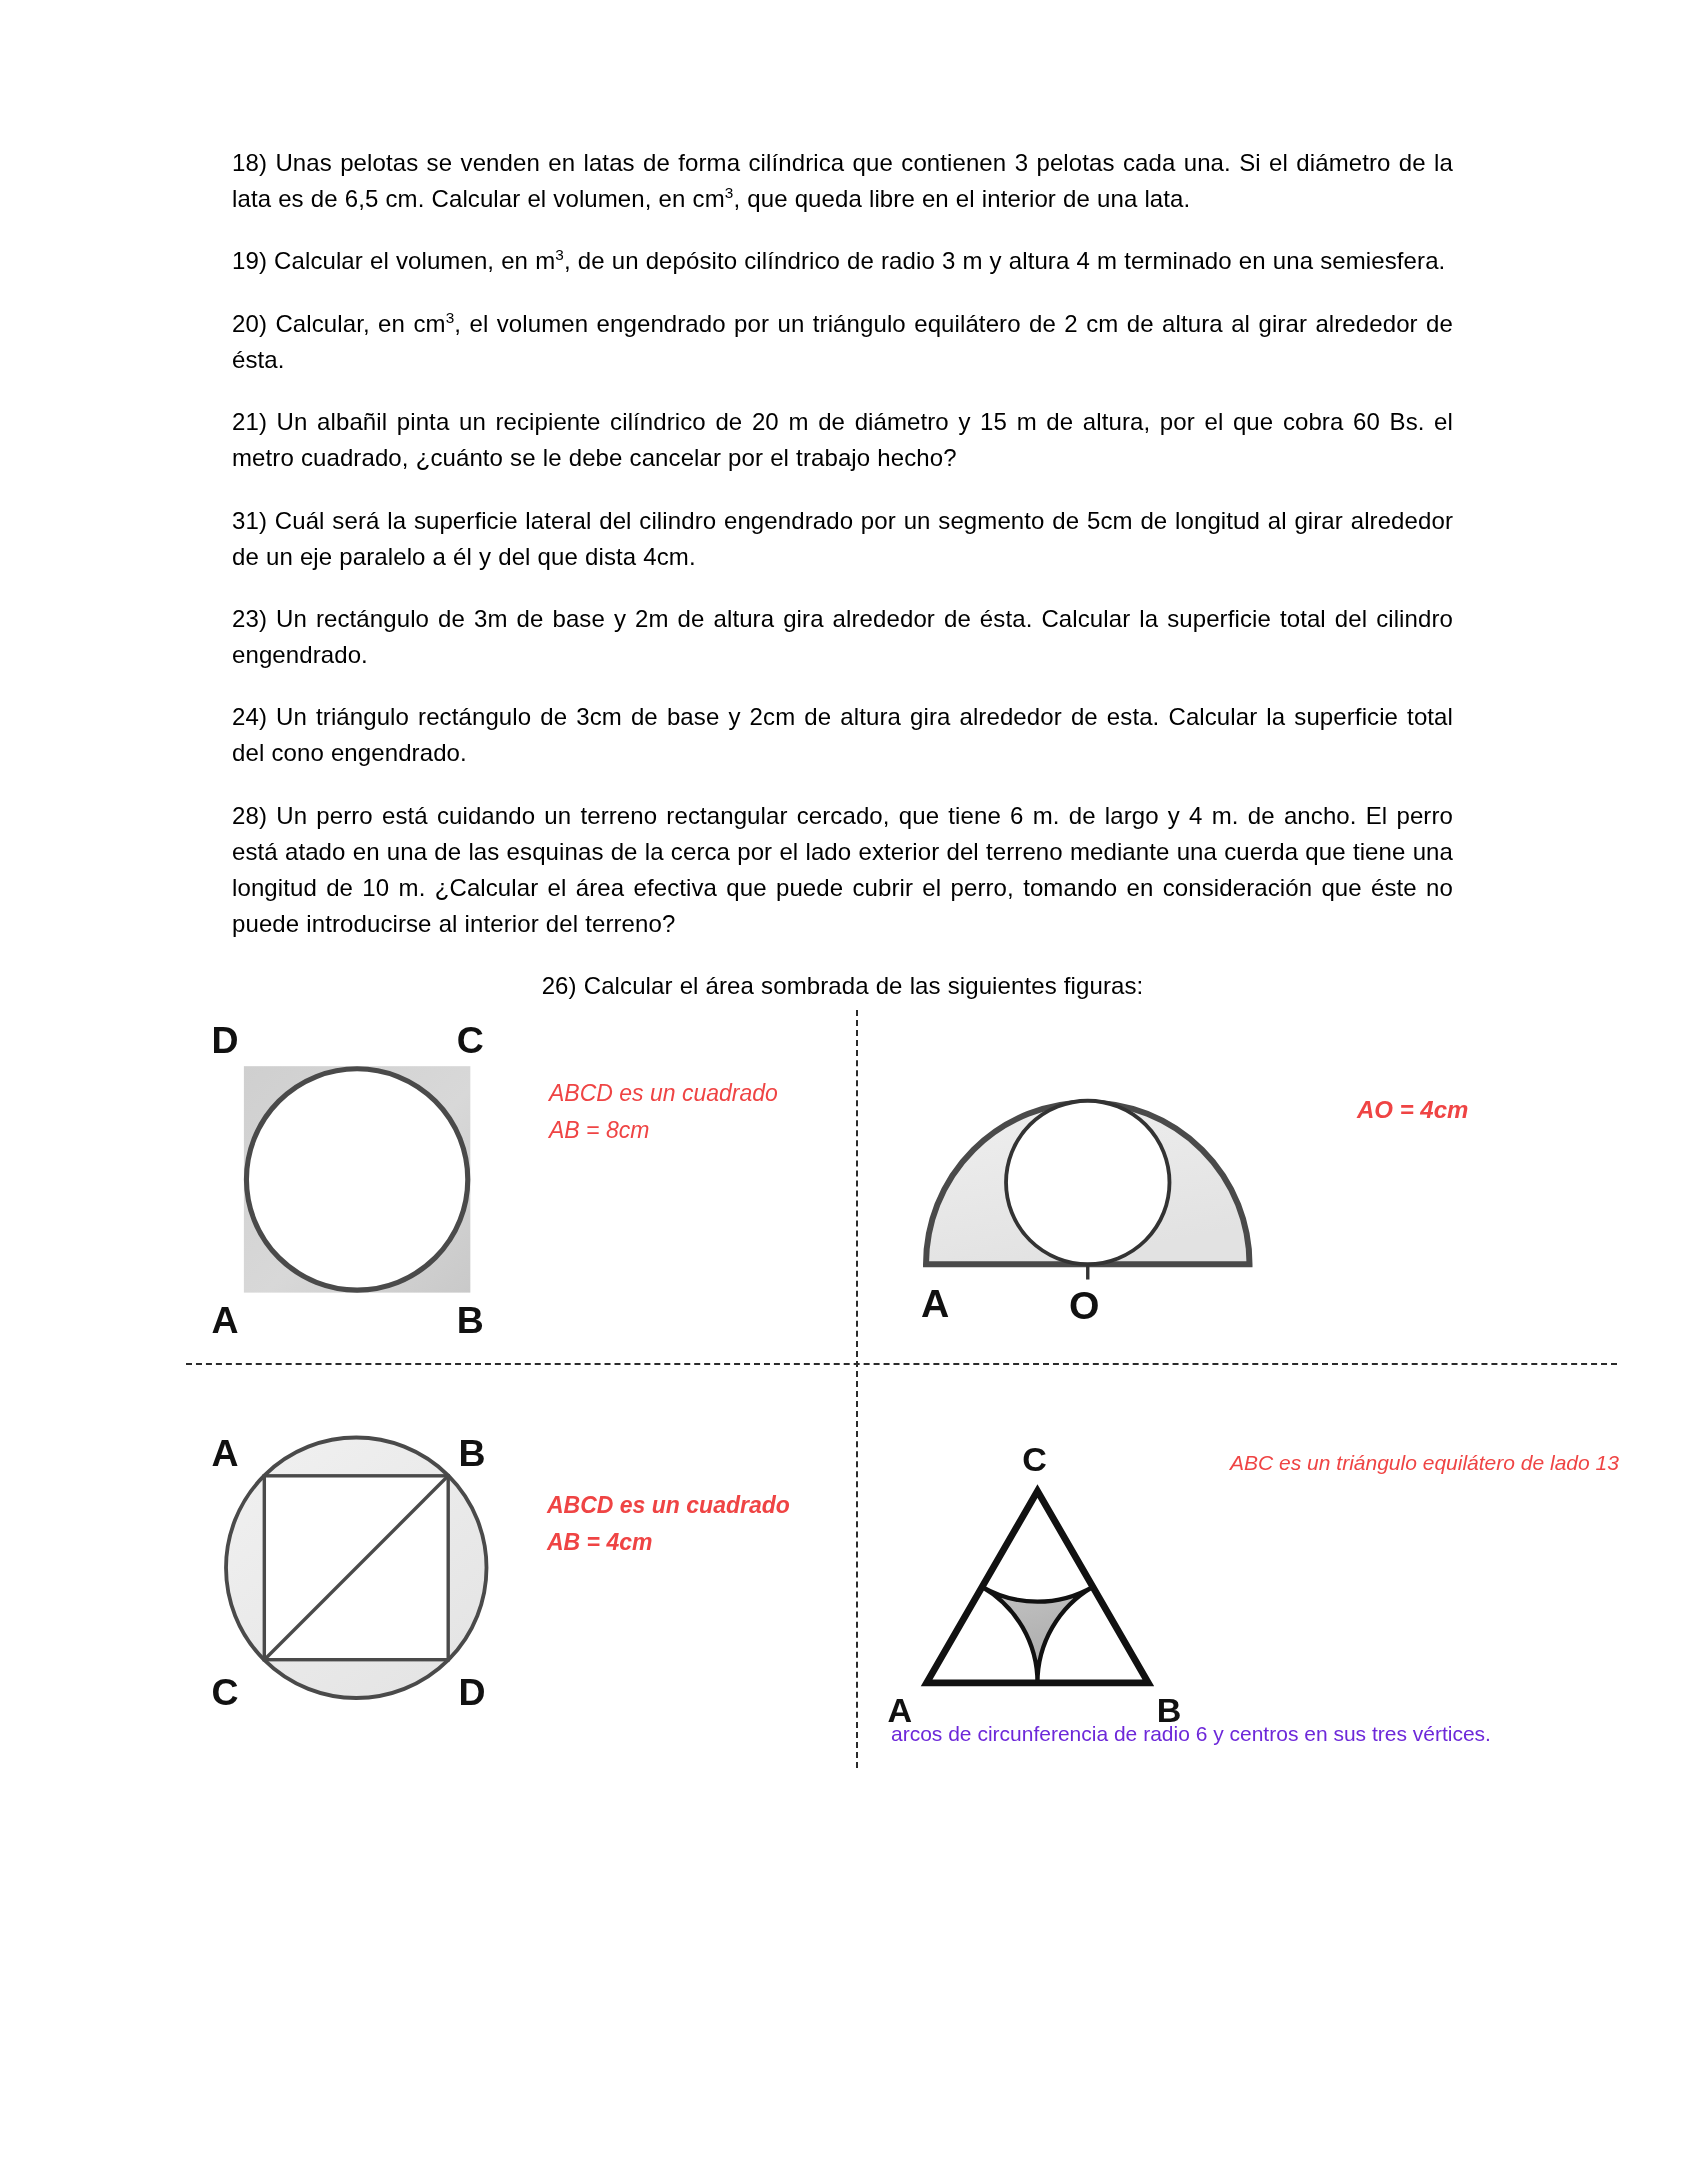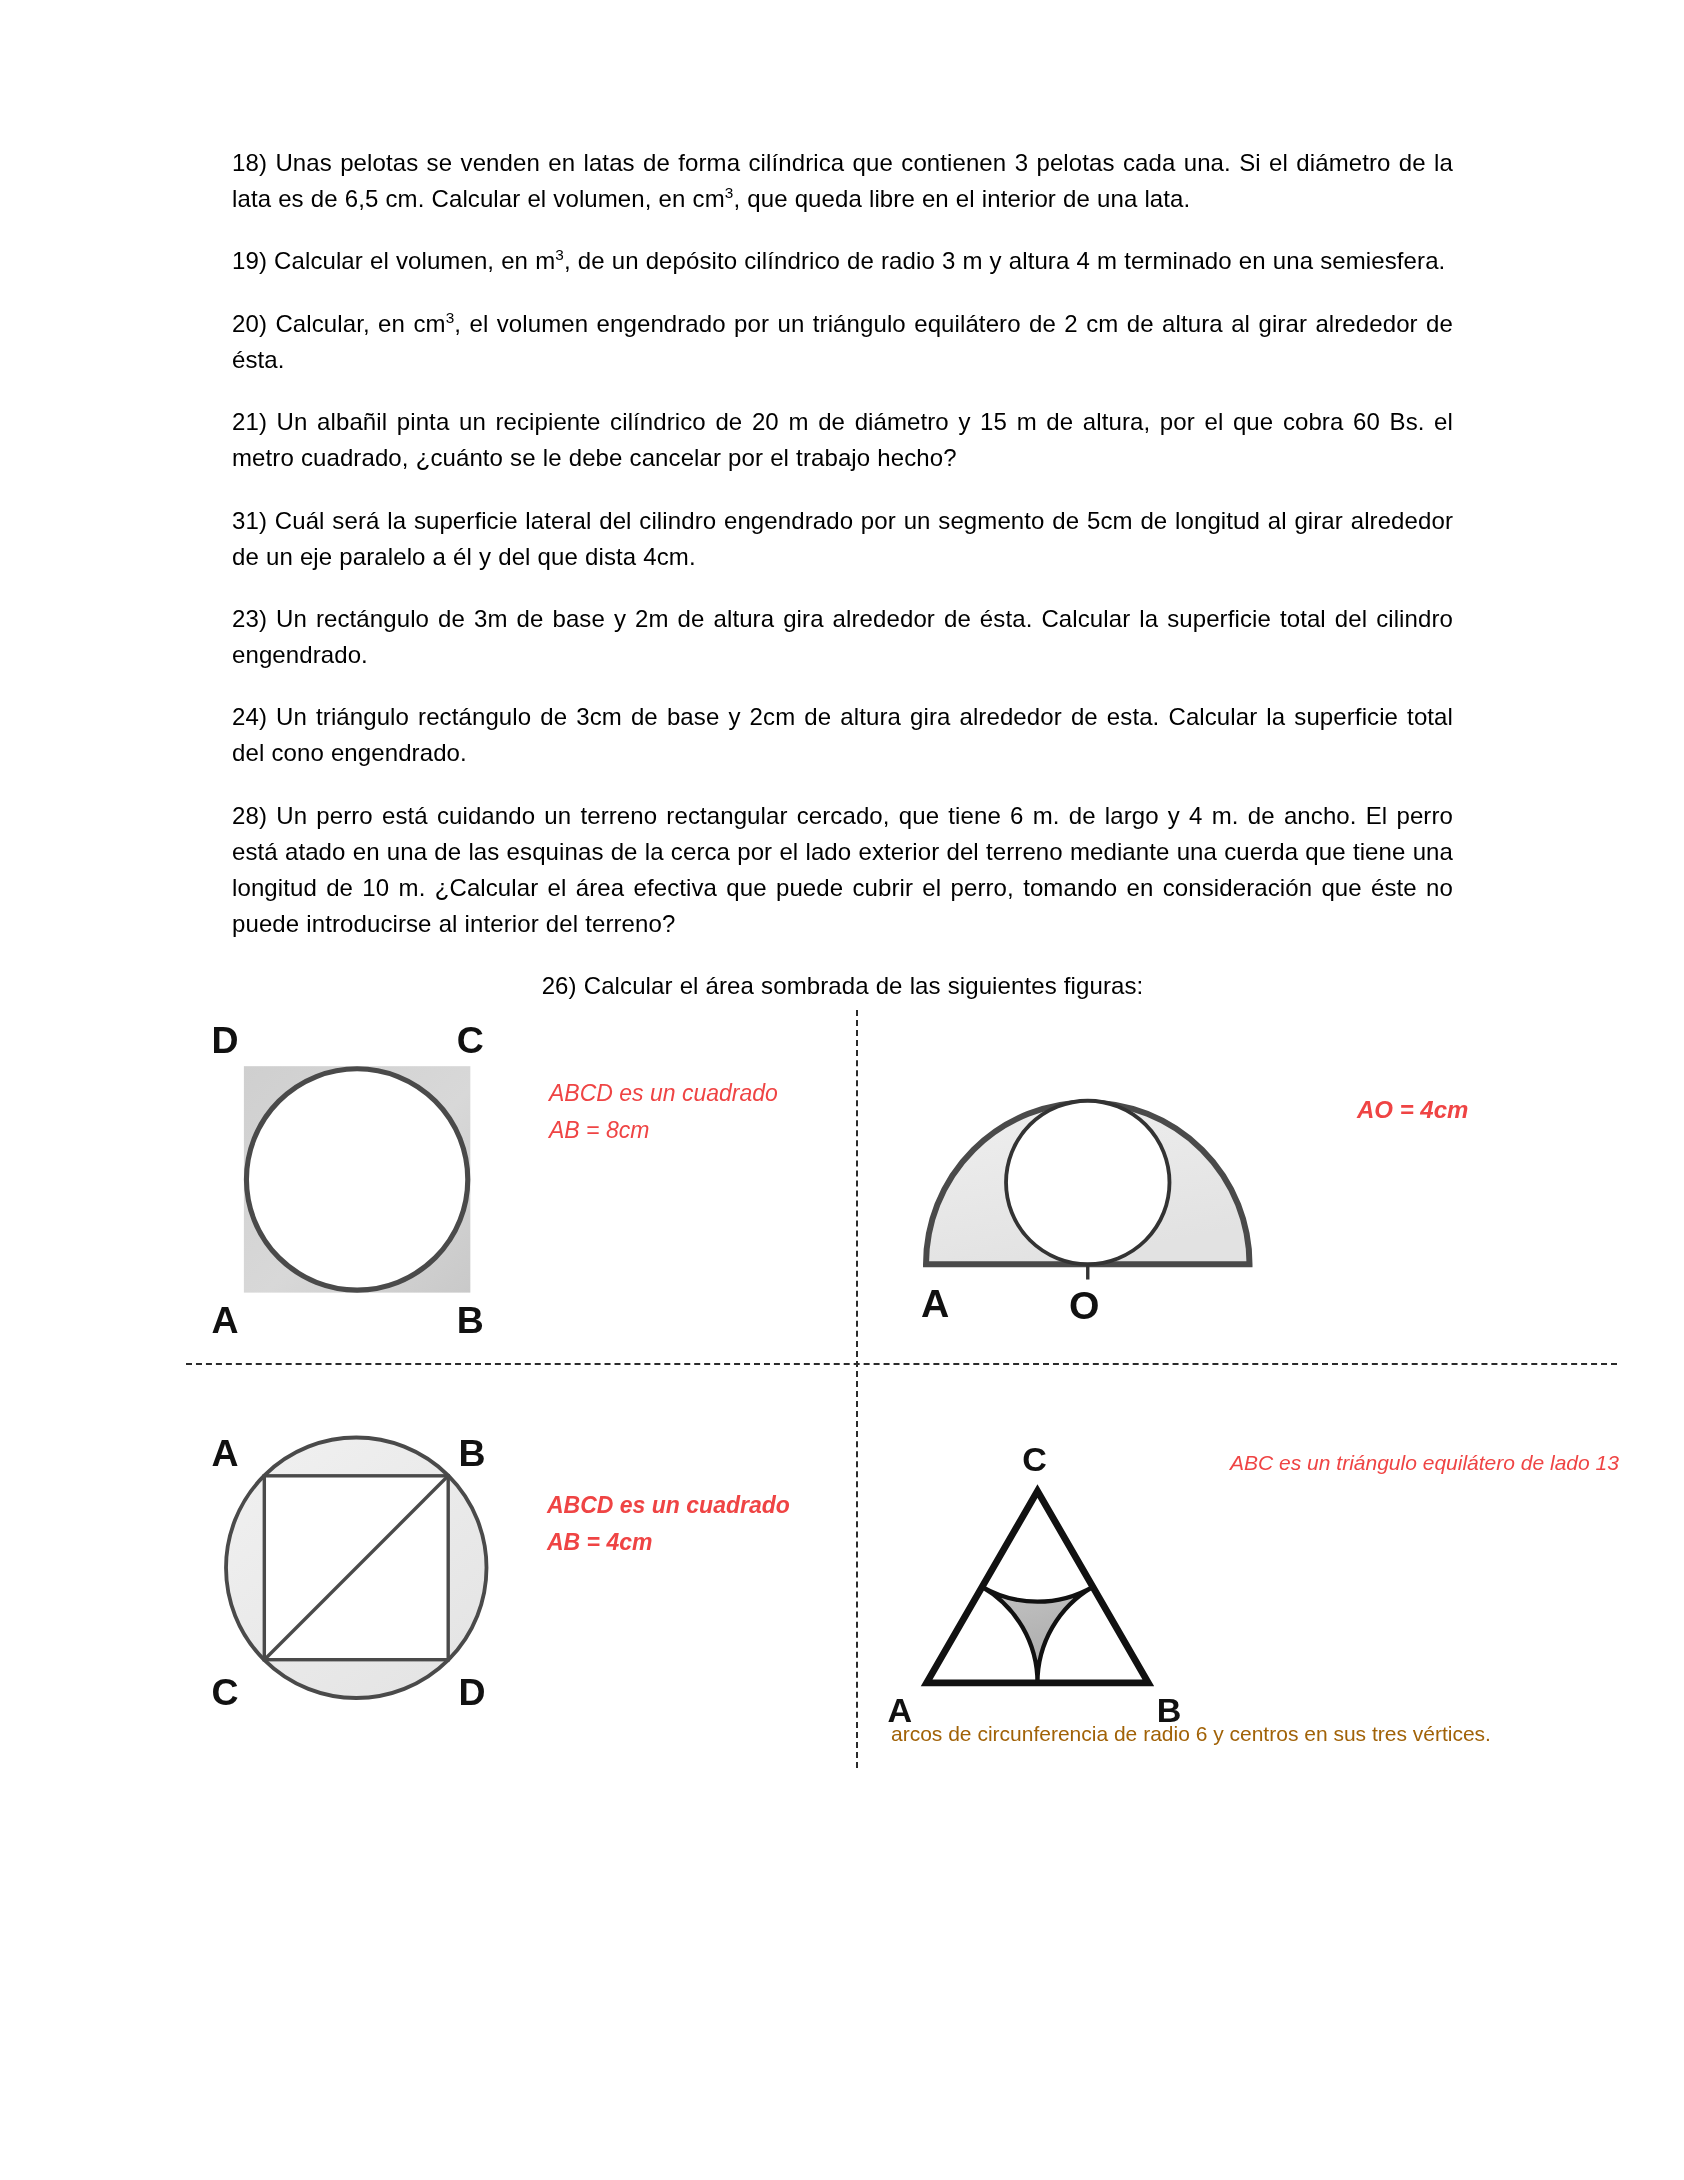--- a/index.html
+++ b/index.html
@@ -95,21 +95,21 @@
   .caption-tr { margin-left: 29px; margin-top: 72px; font-weight: bold; font-size: 24px; }
   .caption-bl { margin-left: 29px; margin-top: 94px; }
   .caption-br { margin-left: 5.1px;  margin-top: 53px; font-size: 21px; }
   .caption-line { display: block; }
 
   .note-br {
     position: absolute;
     left: 705px;
     top: 712px;
     font-size: 21px;
-    color: #a16207;
+    color: #6d28d9;
     white-space: nowrap;
   }
 </style>
 </head>
 <body>
 
 <div class="page">
 
   <div class="content">
 

